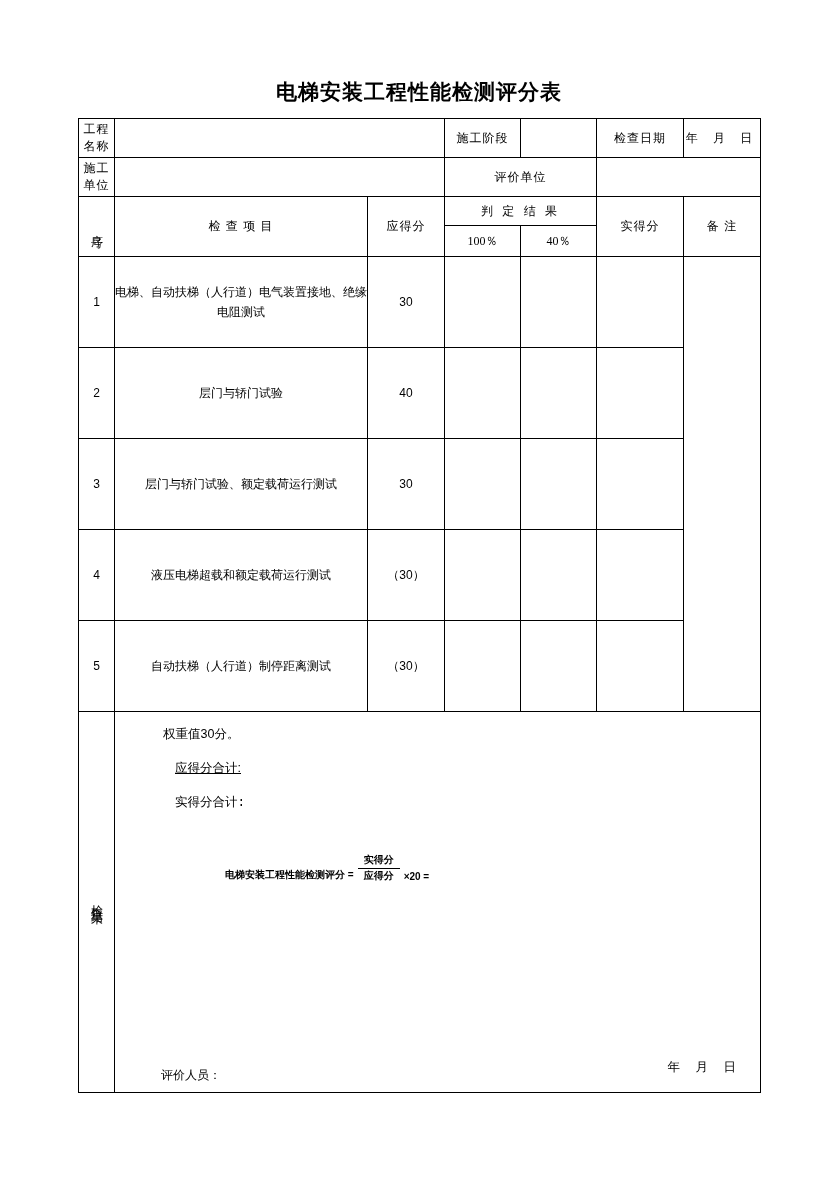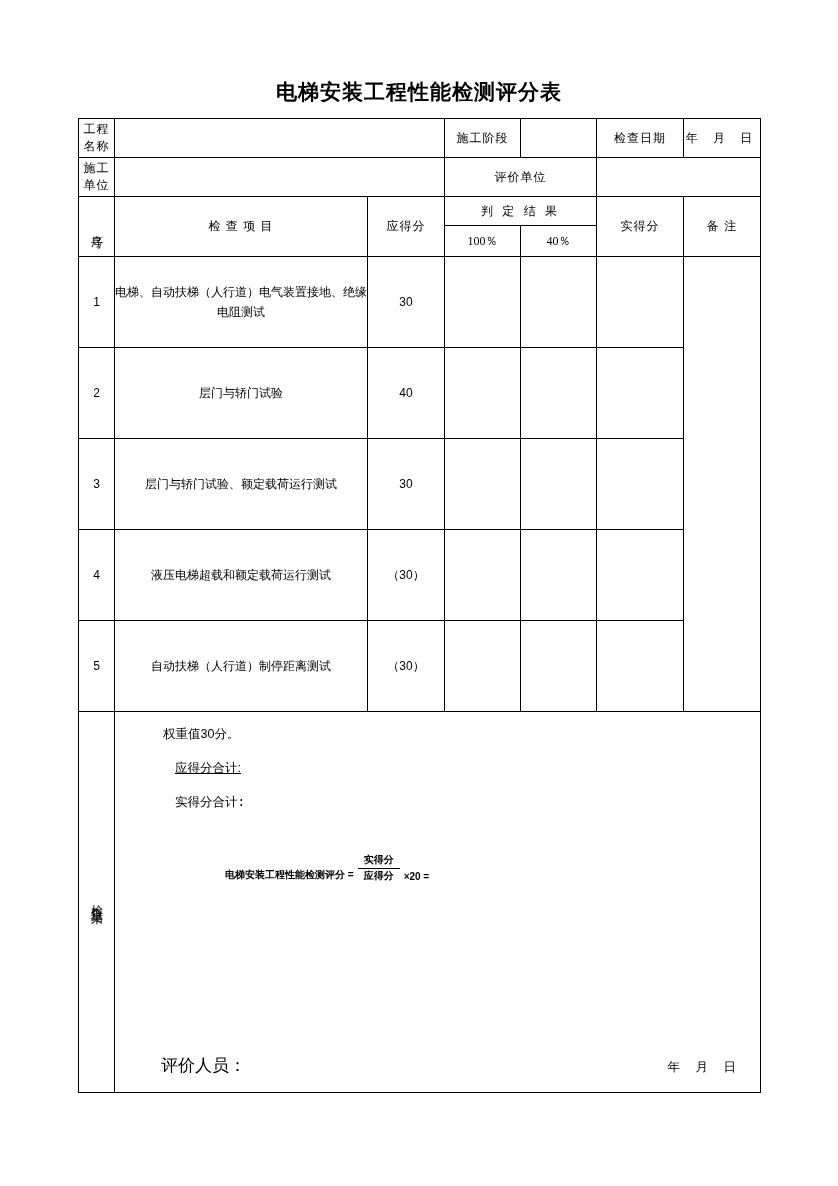--- a/index.html
+++ b/index.html
@@ -91,21 +91,21 @@
   }
   .frac {
     display: inline-flex;
     flex-direction: column;
     align-items: center;
     margin: 0 4px;
     line-height: 1.25;
   }
   .frac .num { padding: 0 6px 1px 6px; }
   .frac .den { padding: 1px 6px 0 6px; border-top: 1px solid #000; }
-  .rl-staff { position: absolute; left: 46px; bottom: 15px; font-size: 17px; }
+  .rl-staff { position: absolute; left: 46px; bottom: 8px; font-size: 12px; }
   .rl-date { position: absolute; right: 18px; bottom: 16px; font-size: 12.5px; letter-spacing: 6px; }
   .date-cell { letter-spacing: 6px; font-size: 12.5px; }
 </style>
 </head>
 <body>
 
 <div class="page">
 
   <div class="doc-title">电梯安装工程性能检测评分表</div>
 

